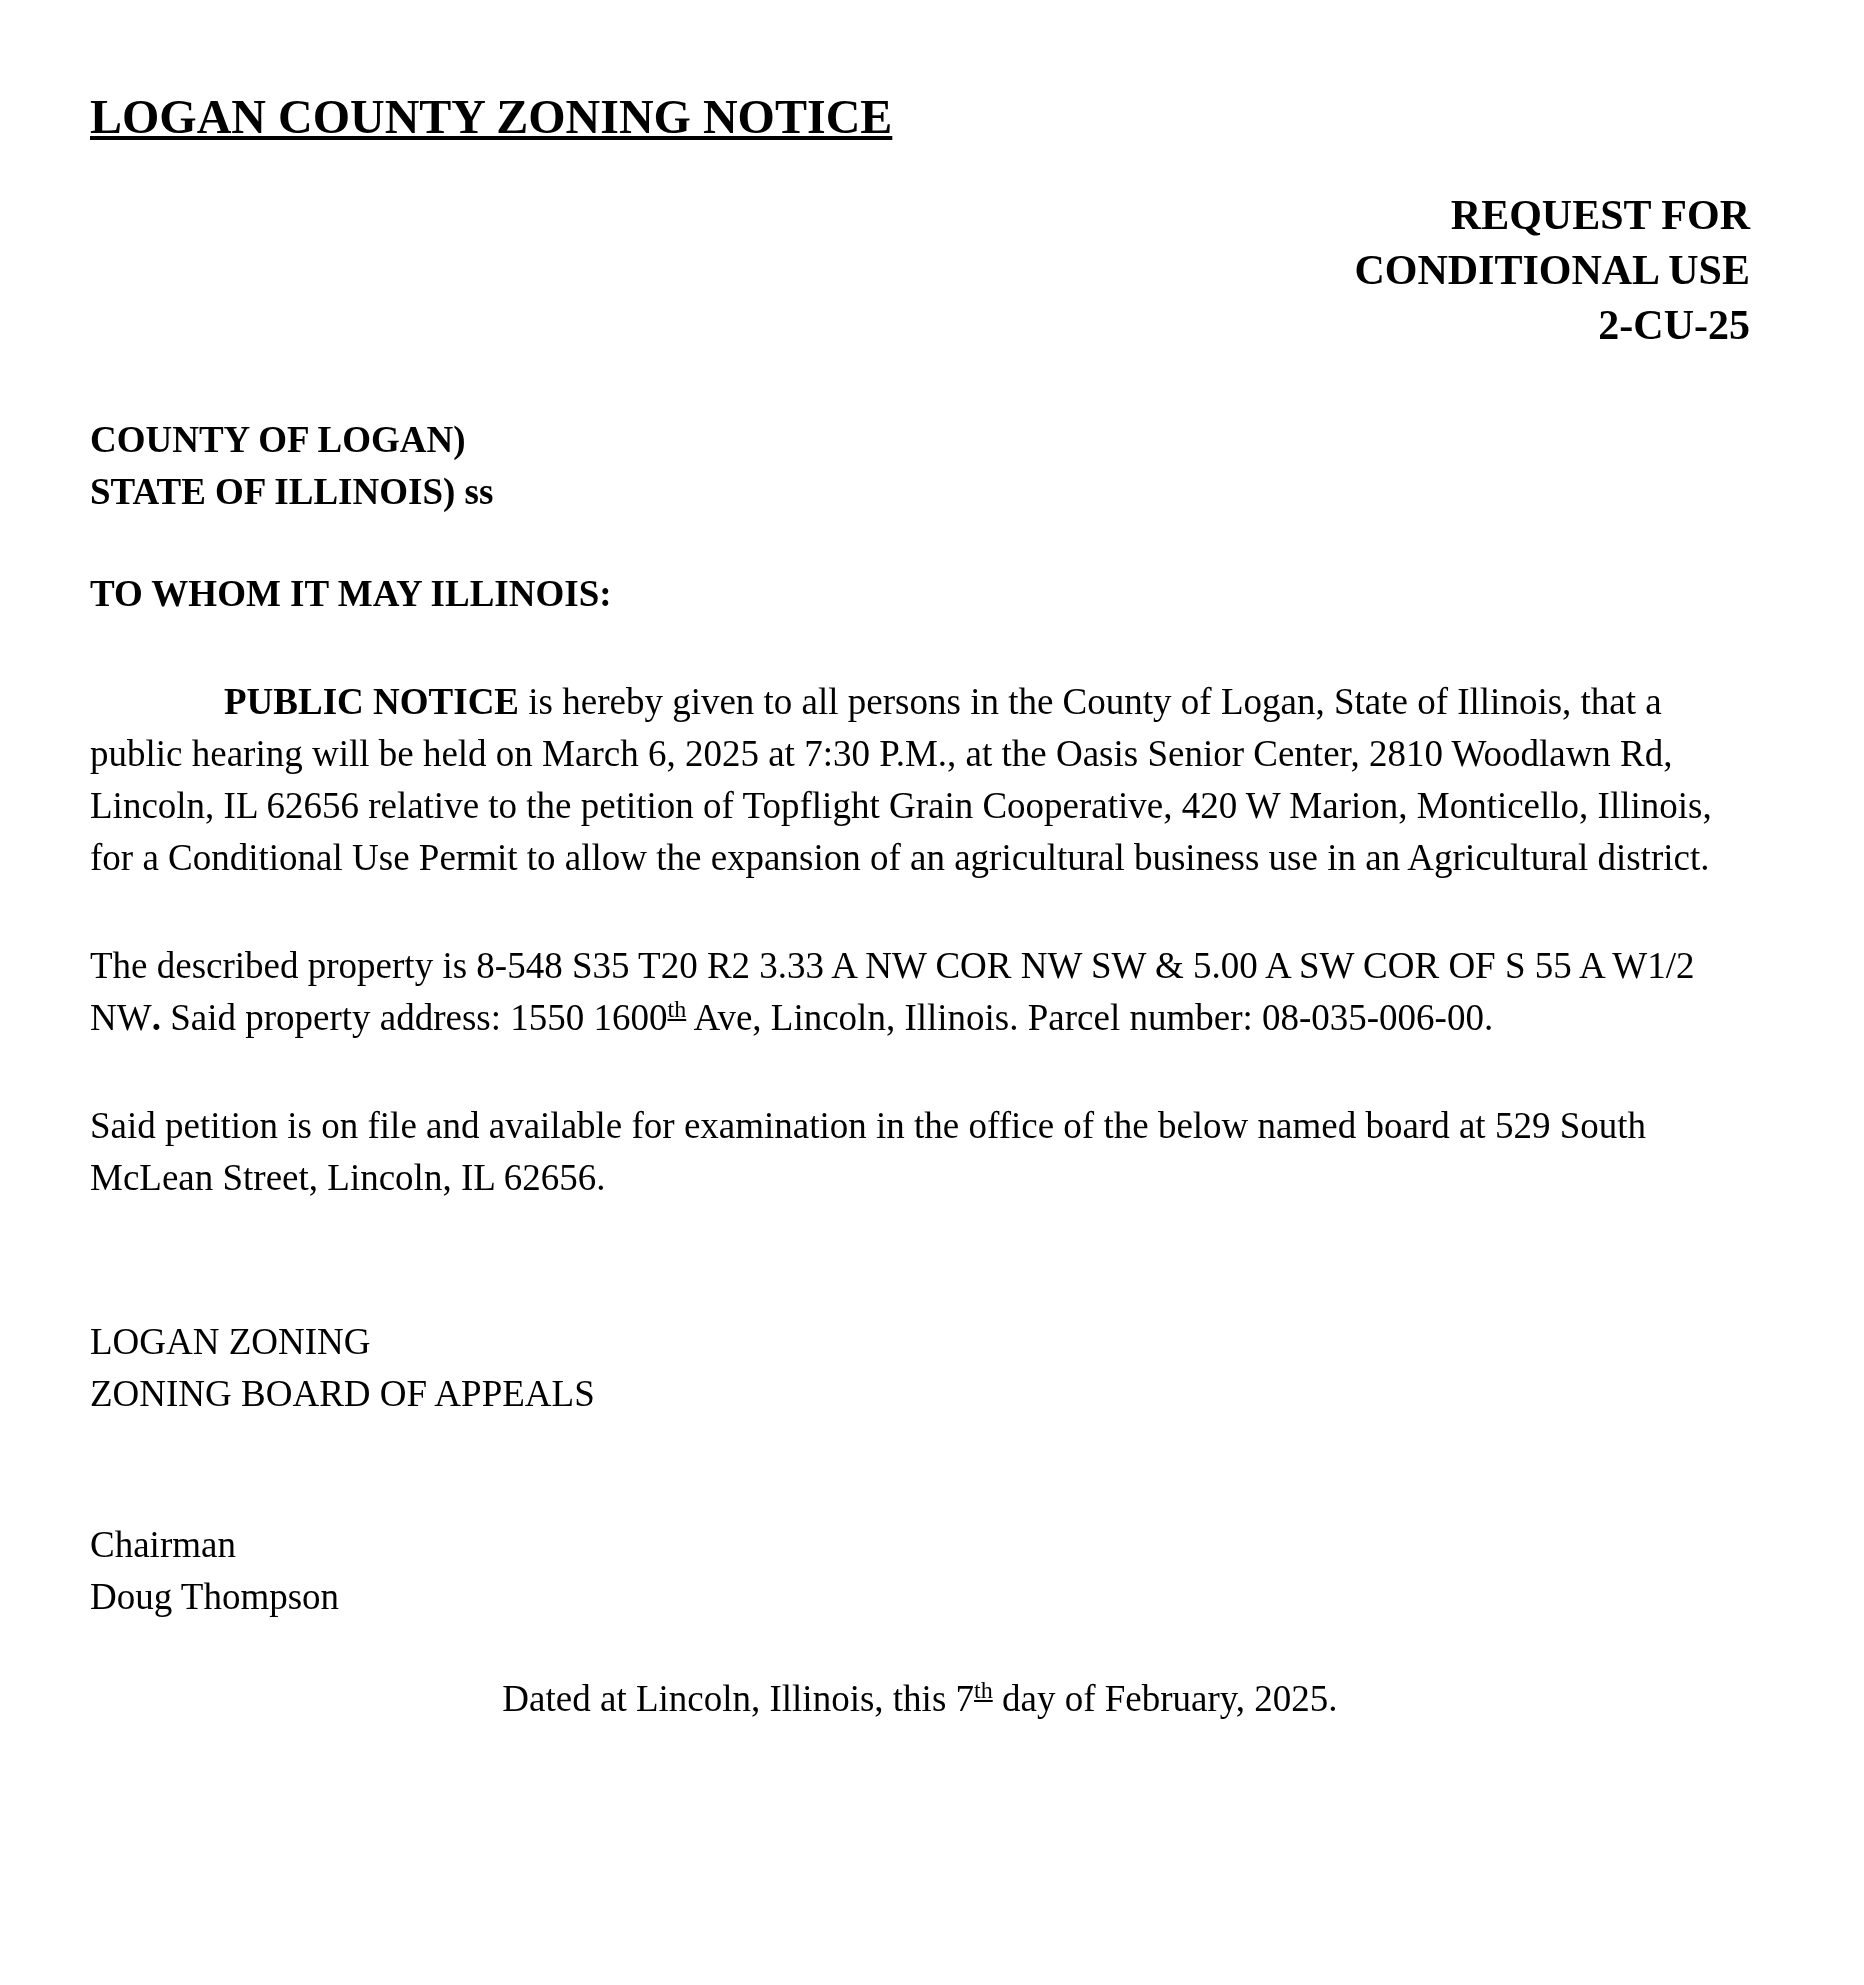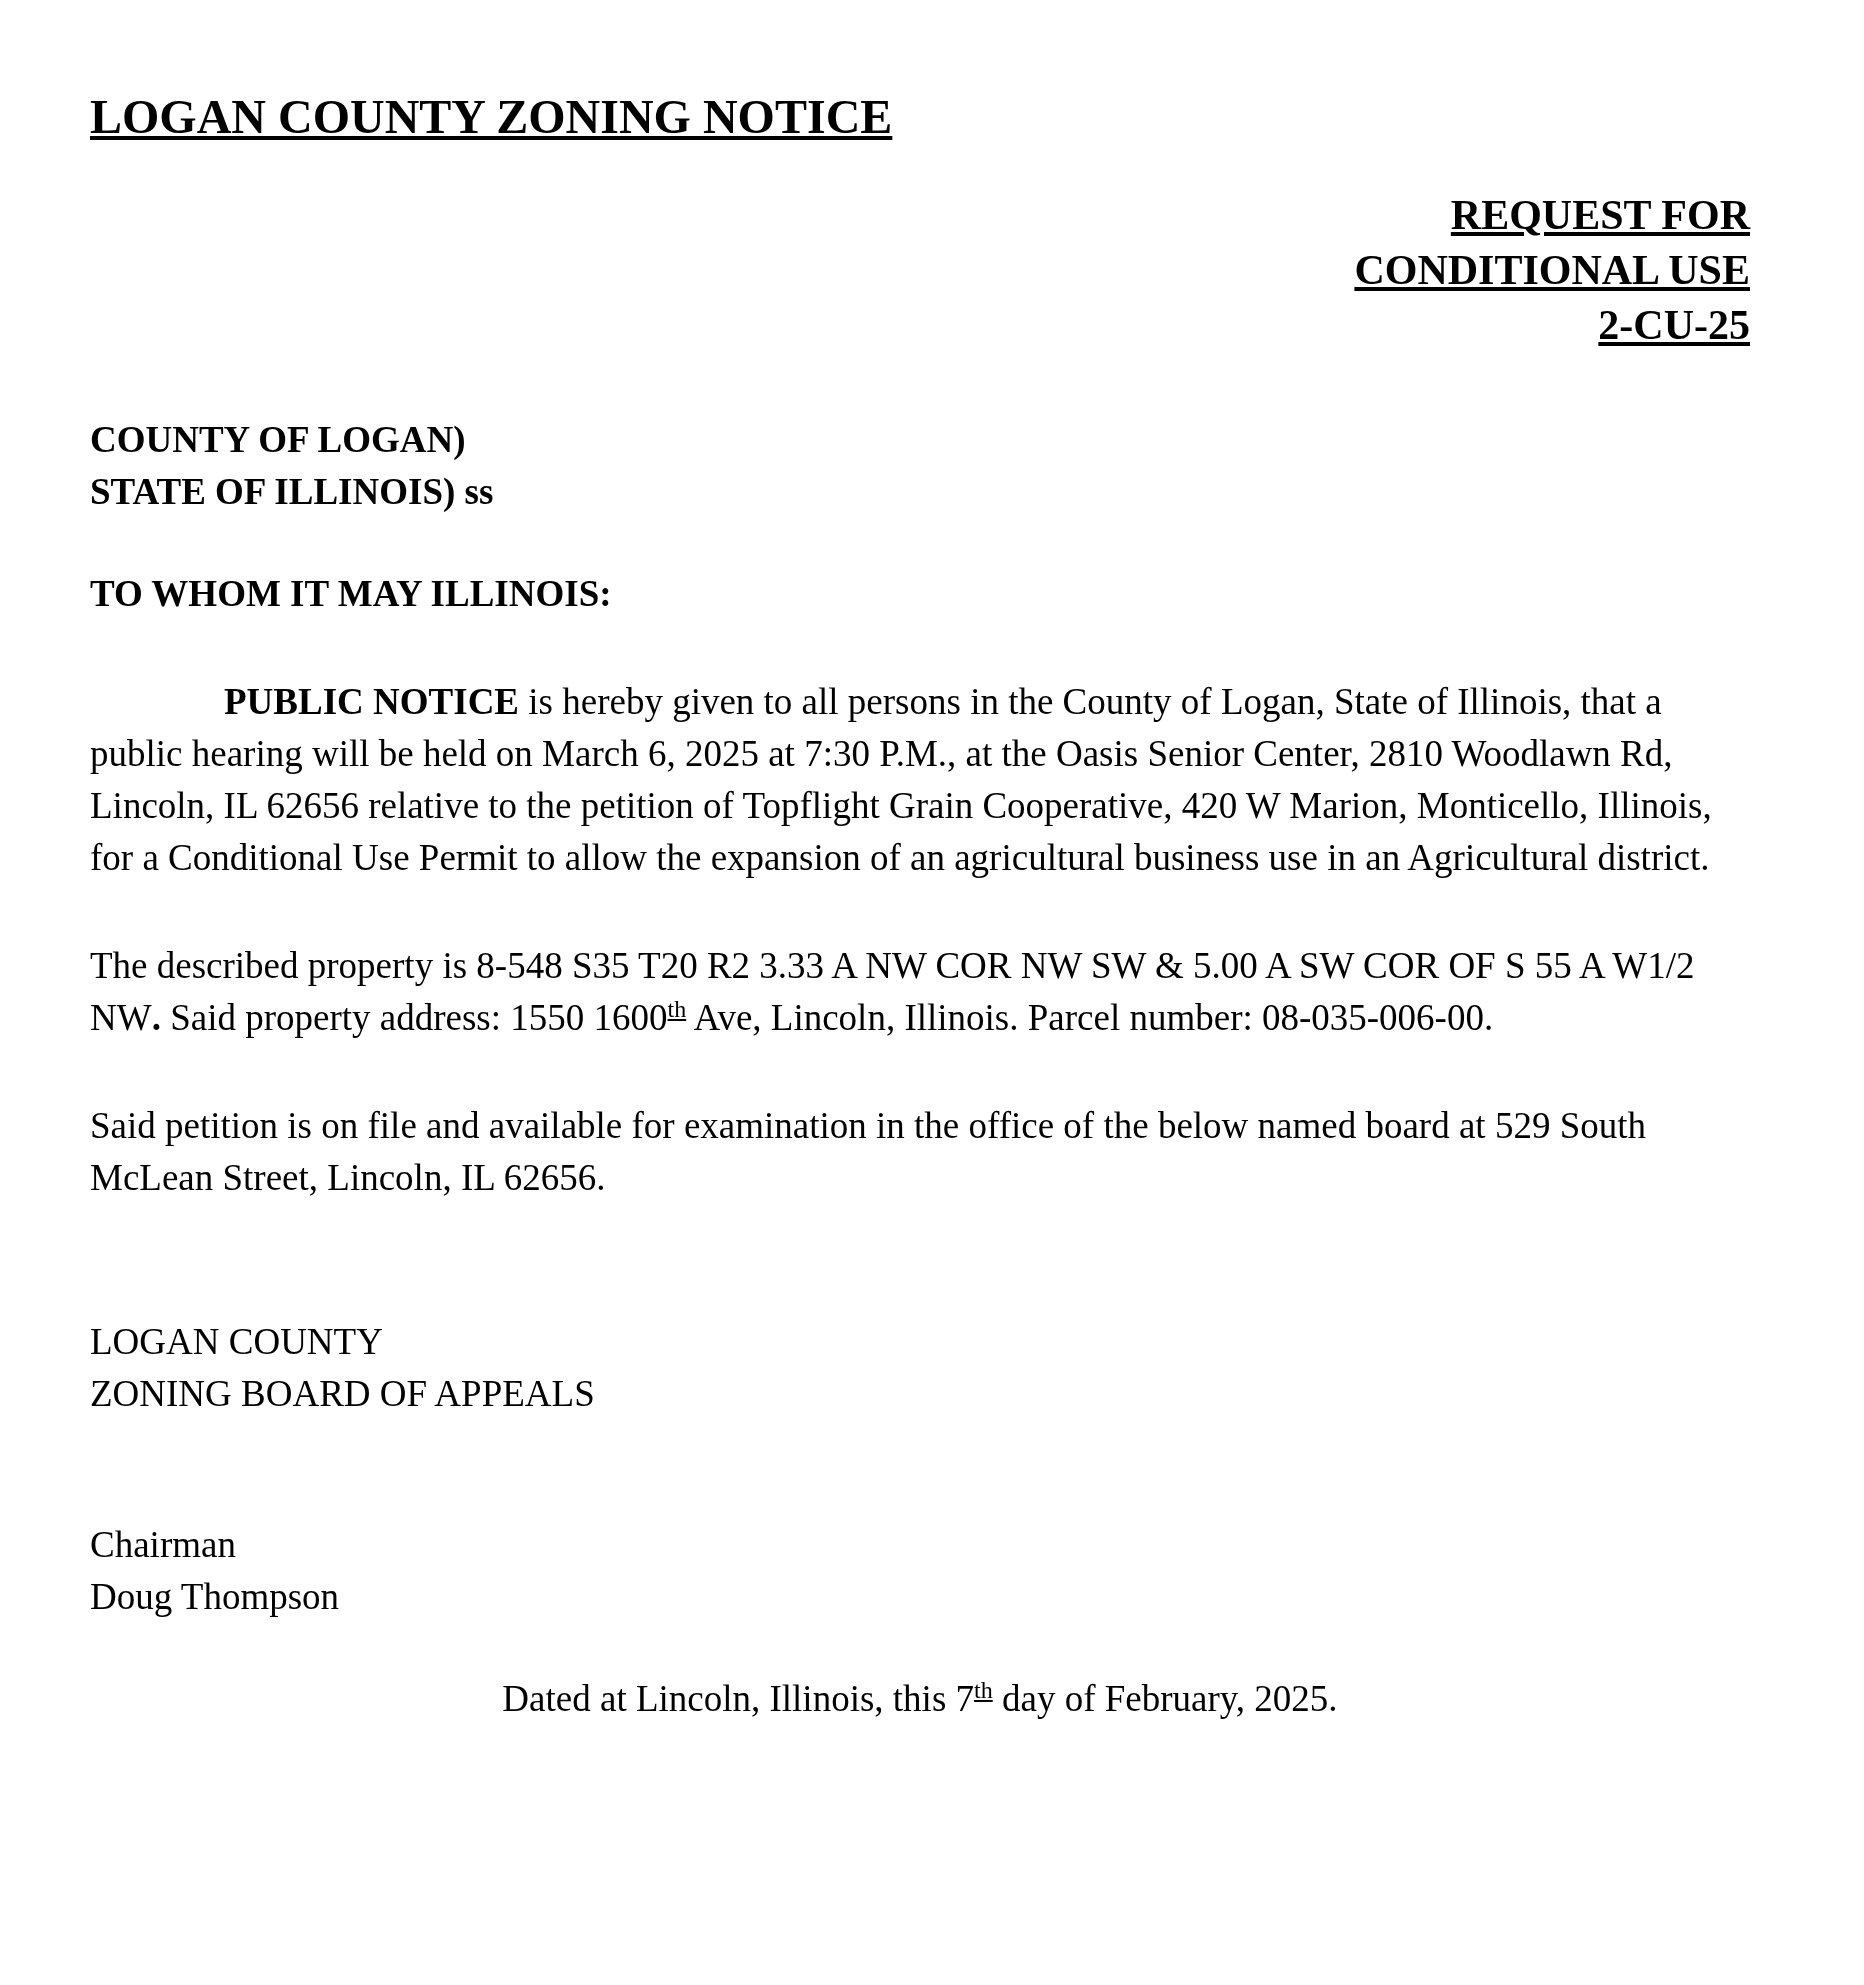--- a/index.html
+++ b/index.html
@@ -23,21 +23,20 @@
     font-weight: bold;
     text-decoration: underline;
     line-height: 52px;
   }
   .request-block {
     margin-top: 45px;
     text-align: right;
     font-weight: bold;
     font-size: 42px;
     line-height: 55px;
-    text-decoration: underline;
   }
   .state-block {
     margin-top: 61px;
     font-weight: bold;
   }
   .salutation {
     margin-top: 50px;
     font-weight: bold;
   }
   .para {
@@ -92,21 +91,21 @@
   </p>
 
   <p class="para">
     <span>The described property is 8-548 S35 T20 R2 3.33 A NW COR NW SW &amp; 5.00 A SW COR OF S 55 A W1/2 NW</span><span class="lead-bold">.</span><span>  Said property address: 1550 1600</span><sup>th</sup><span> Ave, Lincoln, Illinois. Parcel number: 08-035-006-00.</span>
   </p>
 
   <p class="para">Said petition is on file and available for examination in the office of the below named board at 529 South McLean Street, Lincoln, IL 62656.</p>
 
 
   <div class="board-block">
-    <div>LOGAN COUNTY</div>
+    <div>LOGAN ZONING</div>
     <div>ZONING BOARD OF APPEALS</div>
   </div>
 
   <div class="signature-block">
     <div>Chairman</div>
     <div>Doug Thompson</div>
   </div>
 
   <p class="dated-line">
     <span>Dated at Lincoln, Illinois, this 7</span><sup>th</sup><span> day of February, 2025.</span>

